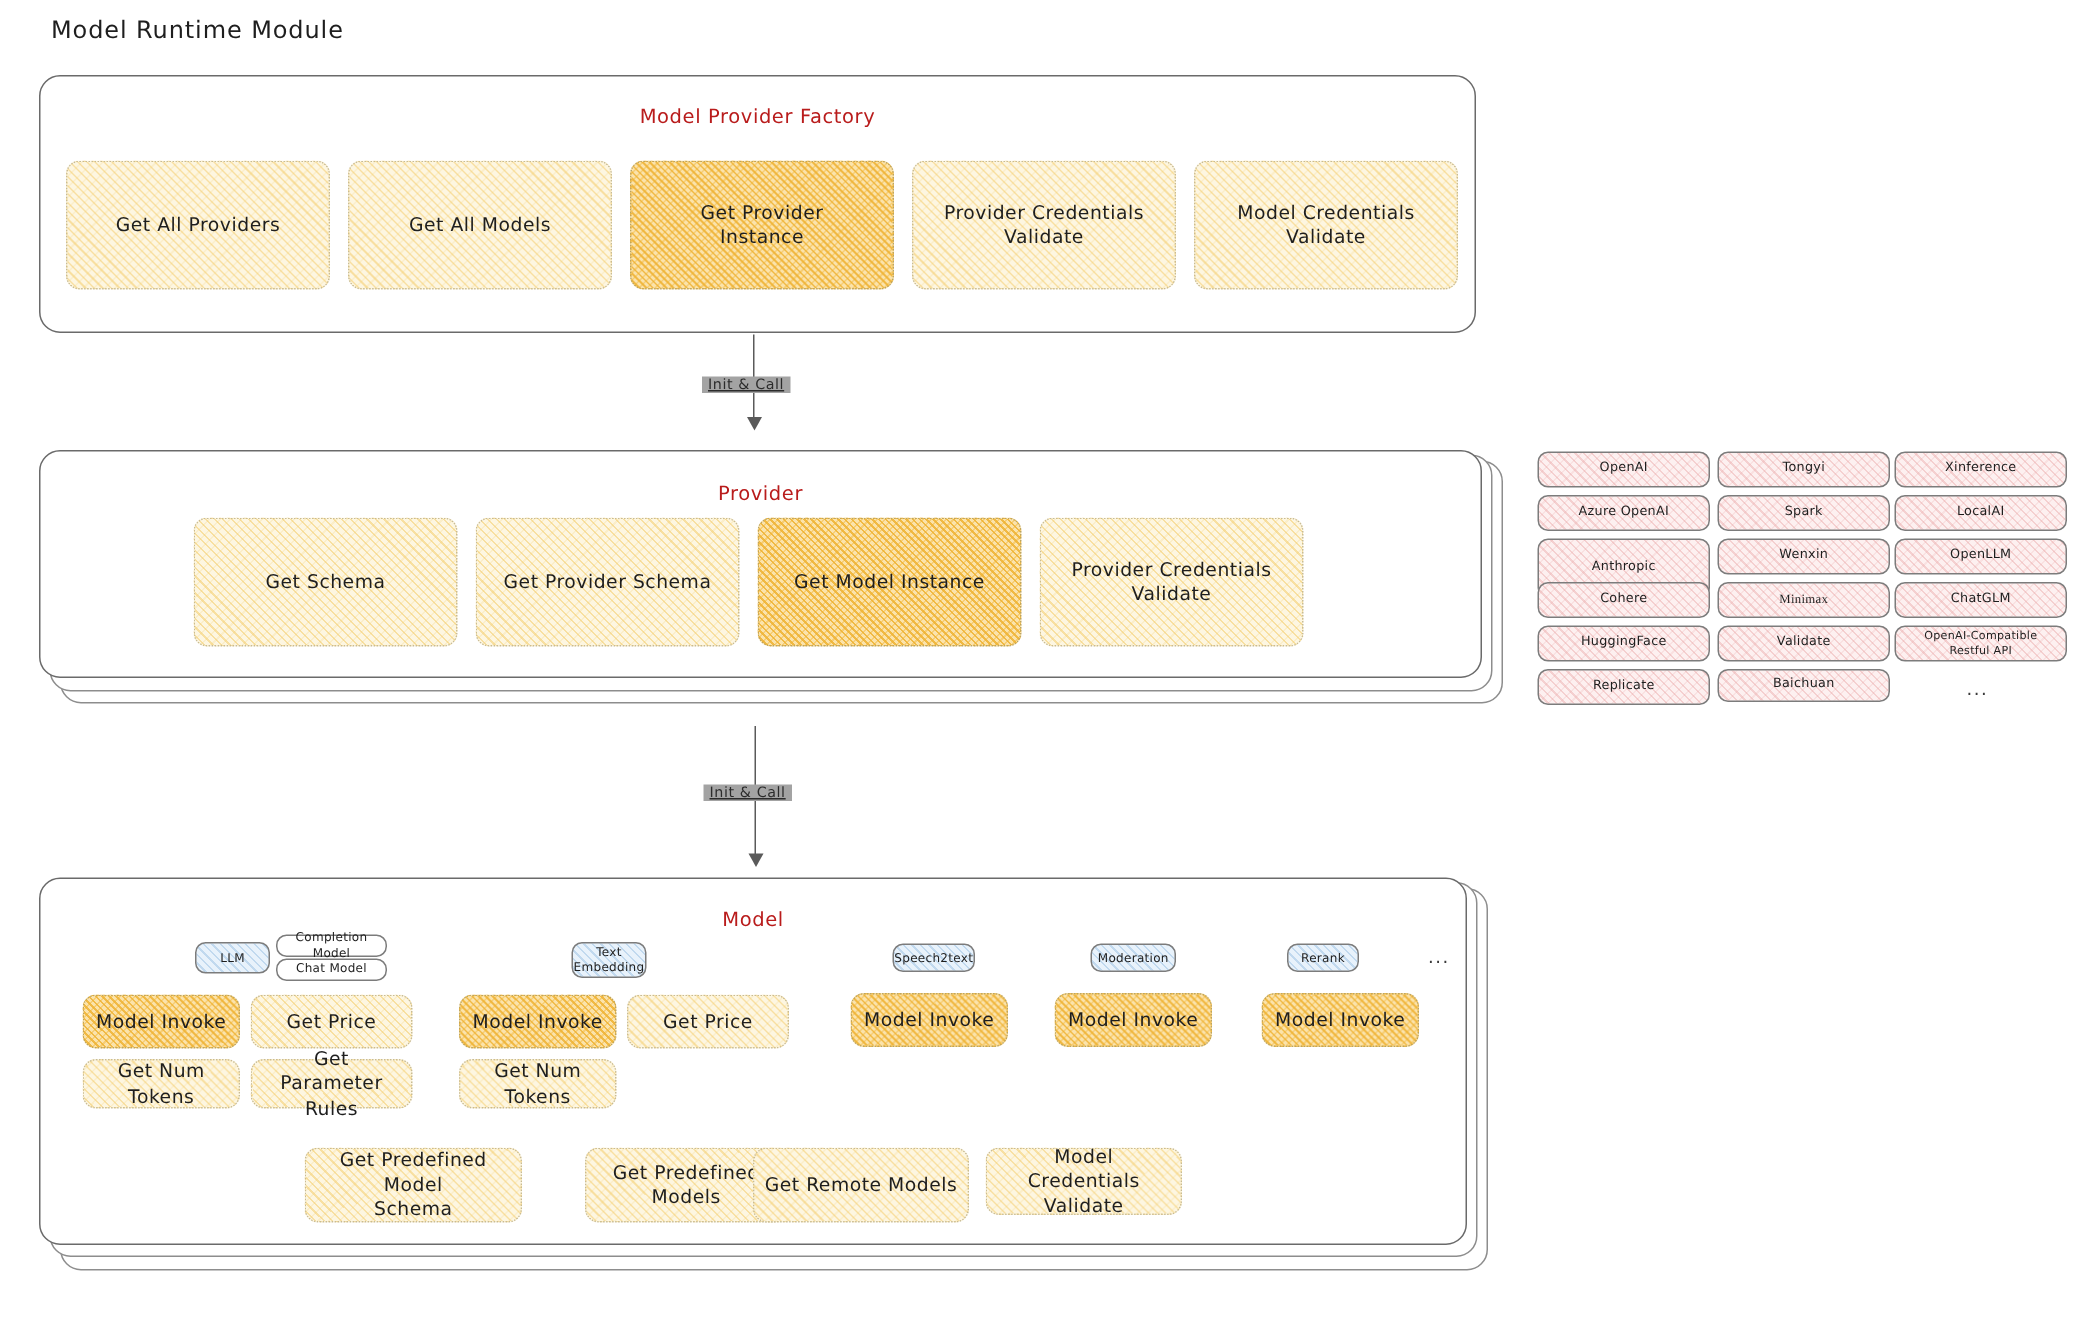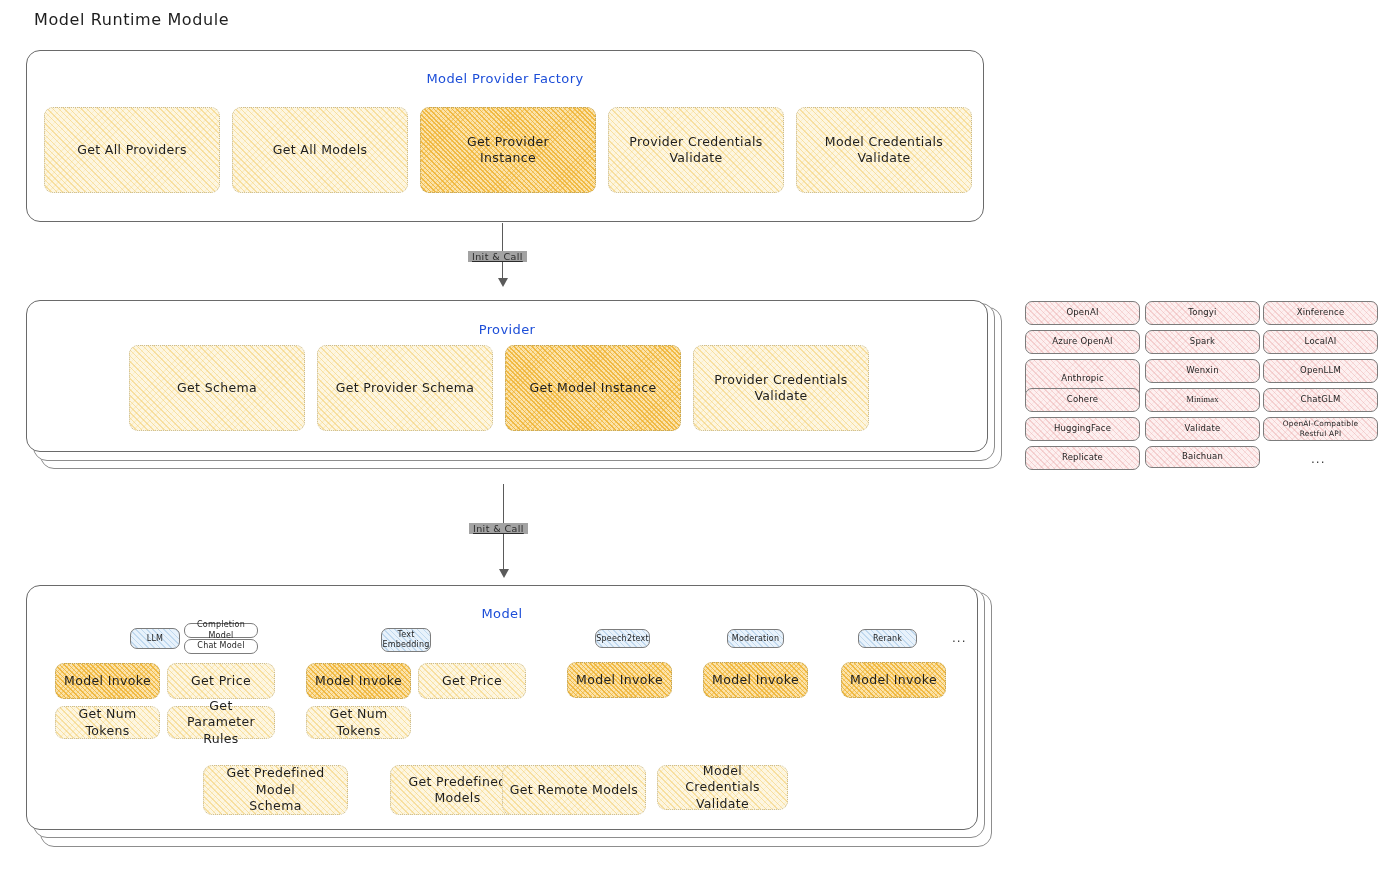--- a/index.html
+++ b/index.html
@@ -16,21 +16,21 @@
   }
 
   
   .container{
     position:absolute;background:#ffffff;
     border:1.2px solid #6a6a6a;border-radius:14px;
     box-sizing:border-box;
   }
   .container-title{
     position:absolute;left:0;right:0;text-align:center;
-    font-size:13px;color:#1d4ed8;letter-spacing:.4px;
+    font-size:13px;color:#b91c1c;letter-spacing:.4px;
   }
 
   
   .stack-sheet{
     position:absolute;background:#ffffff;
     border:1.1px solid #8d8d8d;border-radius:14px;
     box-sizing:border-box;
   }
 
   
@@ -218,21 +218,21 @@
 
 <div class="node fill-blue" style="left:381px;top:628px;width:50px;height:24px;">
     <span>Text<br>Embedding</span>
   </div>
 <div class="node fill-blue" style="left:595px;top:629px;width:55px;height:19px;">
     <span>Speech2text</span>
   </div>
 <div class="node fill-blue" style="left:727px;top:629px;width:57px;height:19px;">
     <span>Moderation</span>
   </div>
-<div class="node fill-blue" style="left:858px;top:629px;width:59px;height:19px;">
+<div class="node fill-blue" style="left:858px;top:629px;width:48px;height:19px;">
     <span>Rerank</span>
   </div>
 <div class="ellipsis" style="left:952px;top:631px;">...</div>
 
 <div class="node fill-yellow-strong" style="left:55px;top:663px;width:105px;height:36px;">
     <span>Model Invoke</span>
   </div>
 <div class="node fill-yellow" style="left:167px;top:663px;width:108px;height:36px;">
     <span>Get Price</span>
   </div>

